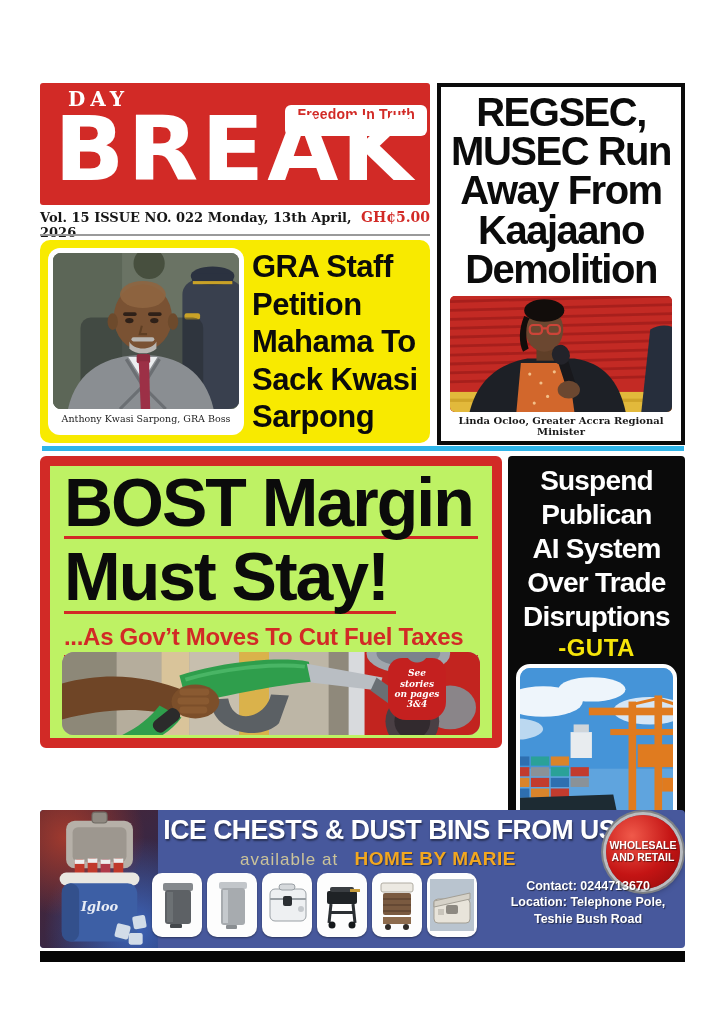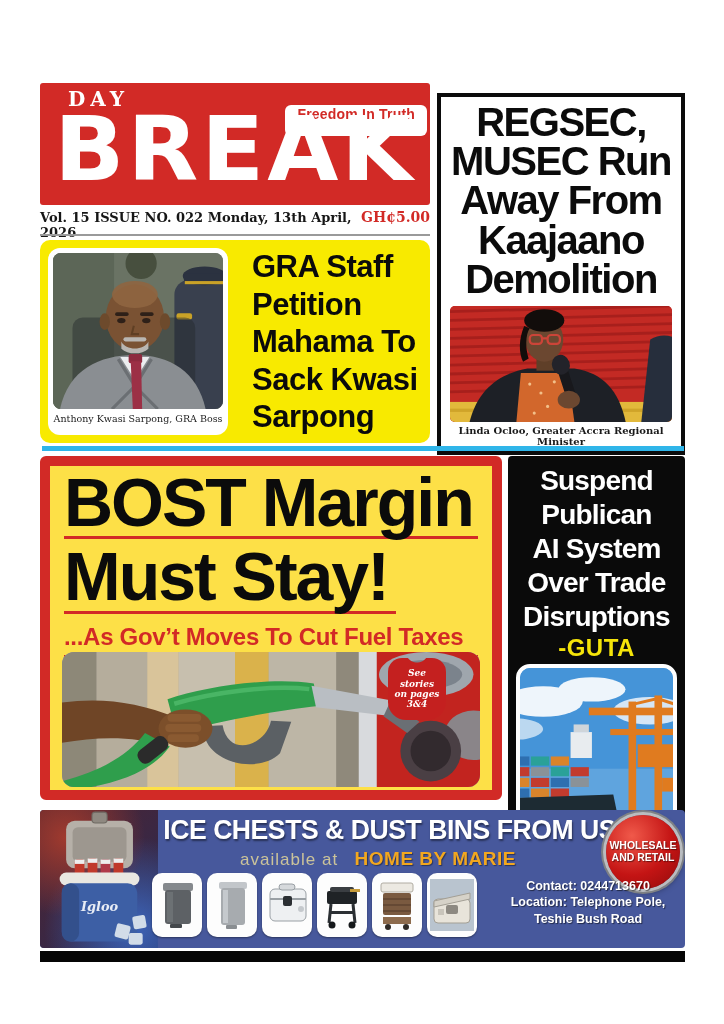--- a/index.html
+++ b/index.html
@@ -16,41 +16,41 @@
   .title-main{position:absolute;left:4px;right:4px;top:22px;text-align:center;color:#fff;
               font-family:"DejaVu Sans",sans-serif;font-weight:bold;font-size:92px;line-height:1;
               letter-spacing:3px;transform:scaleY(.97);transform-origin:top center;}
   .issueline{position:absolute;left:40px;top:209px;width:390px;display:flex;justify-content:flex-end;
              align-items:baseline;font-family:"DejaVu Serif",serif;font-weight:bold;font-size:13px;color:#161616;}
   .price{color:#d22a26;font-size:14px;}
   .toprule{position:absolute;left:40px;top:234px;width:390px;height:2px;background:#9a9a9a;}
 
   
   .regsec-box{position:absolute;left:437px;top:83px;width:248px;height:362px;border:4px solid #0b0b0b;
-              background:#fff;box-sizing:border-box;margin-top:10px;}
+              background:#fff;box-sizing:border-box;}
   .regsec-headline{margin-top:6px;text-align:center;font-weight:bold;font-size:40px;line-height:.98;
                    letter-spacing:-1.5px;color:#0b0b0b;}
   .regsec-photo{margin:7px 9px 3px;height:116px;border-radius:5px;overflow:hidden;background:#c32a24;}
   .photo-caption{text-align:center;font-family:"DejaVu Serif",serif;font-weight:bold;font-size:10px;color:#1a1a1a;}
 
   
   .gra-box{position:absolute;left:40px;top:240px;width:390px;height:203px;background:#f8ea00;border-radius:10px;}
-  .gra-frame{position:absolute;left:8px;top:8px;width:180px;height:187px;background:#fff;border-radius:12px;
+  .gra-frame{position:absolute;left:8px;top:8px;width:196px;height:187px;background:#fff;border-radius:12px;
              padding:5px;box-sizing:border-box;}
   .gra-photo{height:156px;border-radius:8px;overflow:hidden;background:#6a7364;}
   .gra-caption{text-align:center;font-family:"DejaVu Serif",serif;font-size:9.5px;color:#222;padding-top:4px;}
   .gra-headline{position:absolute;left:212px;top:8px;width:176px;font-weight:bold;font-size:31px;
                 line-height:1.21;letter-spacing:-.5px;color:#0b0b0b;}
 
   
   .cyan-divider{position:absolute;left:42px;top:446px;width:642px;height:5px;background:#2fb5e9;}
 
   
-  .bost-box{position:absolute;left:40px;top:456px;width:462px;height:344px;border:10px solid #d22a26;
-            border-radius:6px;background:#fde047;box-sizing:border-box;}
+  .bost-box{position:absolute;left:40px;top:456px;width:462px;height:292px;border:10px solid #d22a26;
+            border-radius:6px;background:#bef264;box-sizing:border-box;}
   .bost-h1a{margin:4px 14px 0;font-weight:bold;font-size:68px;line-height:.95;letter-spacing:-2px;
             color:#0b0b0b;border-bottom:3px solid #d22a26;padding-bottom:1px;}
   .bost-h1b{display:inline-block;margin:6px 0 0 14px;font-weight:bold;font-size:68px;line-height:.92;
             letter-spacing:-2px;color:#0b0b0b;border-bottom:3px solid #d22a26;padding:0 8px 4px 0;}
   .bost-sub{margin:9px 14px 0;font-weight:bold;font-size:24px;letter-spacing:-.3px;color:#d22a26;
             border-bottom:3px solid #d22a26;padding-bottom:4px;}
   .bost-photo{position:absolute;left:12px;right:12px;top:186px;bottom:3px;border-radius:12px;overflow:hidden;
               background:#a8a294;}
   .pages-badge{position:absolute;right:46px;top:192px;width:58px;height:62px;z-index:2;
                background:radial-gradient(circle at 50% -7px, rgba(0,0,0,0) 11px, #c4201f 12px);

